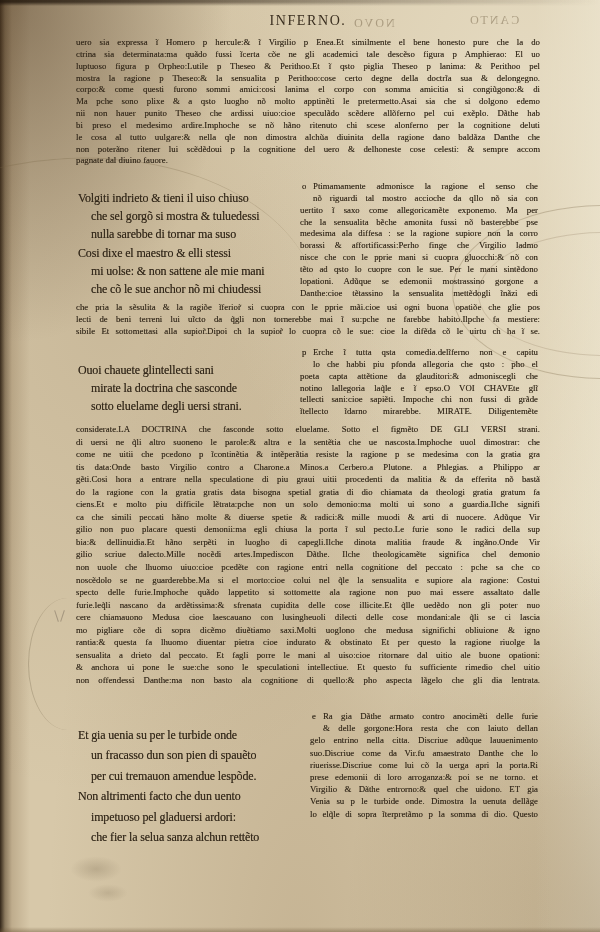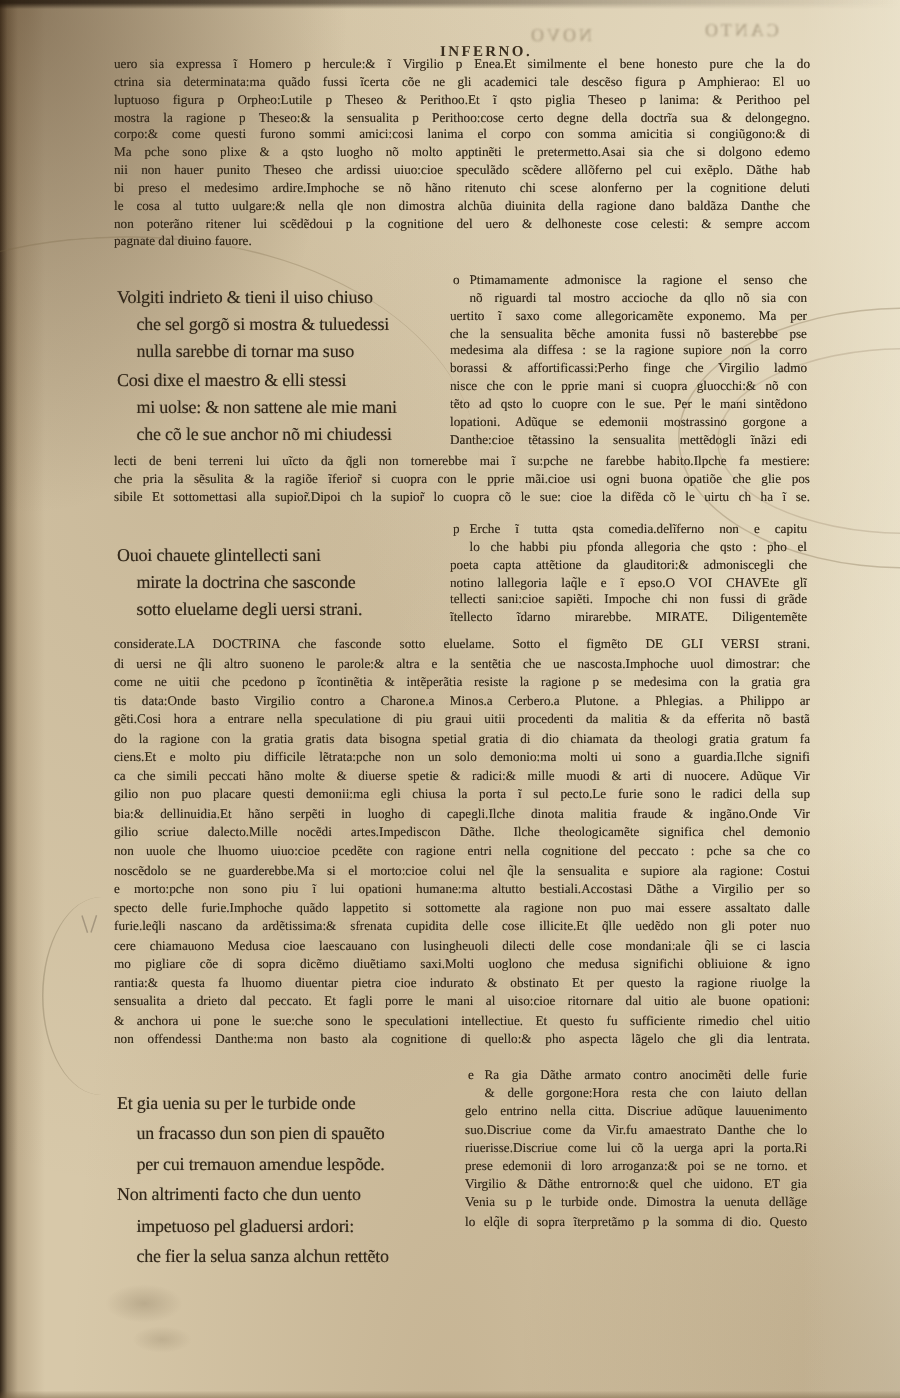--- a/index.html
+++ b/index.html
@@ -29,22 +29,22 @@
   .circle-b{position:absolute;left:478px;top:232px;width:250px;height:122px;border:1px solid rgba(122,102,72,.22);border-radius:50%;}
   .arc-left{position:absolute;left:-180px;top:158px;width:500px;height:330px;border-top:1px solid rgba(120,100,70,.28);border-radius:50%;transform:rotate(-4deg);}
   .arc-margin{position:absolute;left:28px;top:598px;width:78px;height:132px;border-left:1px solid rgba(110,95,70,.30);border-radius:50%;}
   .pencil-v{position:absolute;left:52px;top:610px;width:16px;height:12px;opacity:.45;}
   .pencil-v::before,.pencil-v::after{content:"";position:absolute;top:0;width:1.4px;height:12px;background:#6d6152;}
   .pencil-v::before{left:4px;transform:rotate(-18deg);}
   .pencil-v::after{left:10px;transform:rotate(18deg);}
   .smudge1{position:absolute;left:70px;top:856px;width:52px;height:26px;background:radial-gradient(ellipse,rgba(120,104,78,.28),transparent 70%);}
   .smudge2{position:absolute;left:88px;top:884px;width:40px;height:18px;background:radial-gradient(ellipse,rgba(120,104,78,.22),transparent 70%);}
 
-  .header{position:absolute;left:76px;top:13px;width:464px;margin:16px;
-    font-size:10px;font-weight:bold;letter-spacing:1.6px;text-align:center;color:#3a2e1f;}
+  .header{position:absolute;left:76px;top:13px;width:464px;margin:0;
+    font-size:14px;font-weight:normal;letter-spacing:1.6px;text-align:center;color:#3a2e1f;}
   .showthrough{position:absolute;font-size:12px;letter-spacing:2px;color:rgba(128,112,84,.55);
     filter:blur(.6px);transform:scaleX(-1);}
   .st-left{left:352px;top:16px;}
   .st-right{left:468px;top:13px;}
 
   .block{position:absolute;}
   .cline{position:relative;text-align:justify;text-align-last:justify;
     font-size:8.8px;text-shadow:0 0 .4px rgba(51,41,27,.55);}
   .cline.short{text-align-last:left;}
   .cline.indent{padding-left:13px;}
@@ -109,22 +109,22 @@
   <div class="block verse1">
       <div class="vline"><span>Volgiti indrieto &amp; tieni il uiso chiuso</span></div>
       <div class="vline indent"><span>che sel gorgõ si mostra &amp; tuluedessi</span></div>
       <div class="vline indent"><span>nulla sarebbe di tornar ma suso</span></div>
       <div class="vline"><span>Cosi dixe el maestro &amp; elli stessi</span></div>
       <div class="vline indent"><span>mi uolse: &amp; non sattene ale mie mani</span></div>
       <div class="vline indent"><span>che cõ le sue anchor nõ mi chiudessi</span></div>
     </div>
 
   <div class="block bridge">
+      <div class="cline">che pria la sẽsulita &amp; la ragiõe ĩferior̃ si cuopra con le pprie mãi.cioe usi ogni buona opatiõe che glie pos</div>
       <div class="cline">lecti de beni terreni lui uĩcto da q̃gli non tornerebbe mai ĩ su:pche ne farebbe habito.Ilpche fa mestiere:</div>
-      <div class="cline">che pria la sẽsulita &amp; la ragiõe ĩferior̃ si cuopra con le pprie mãi.cioe usi ogni buona opatiõe che glie pos</div>
       <div class="cline">sibile Et sottomettasi alla supior̃.Dipoi ch la supior̃ lo cuopra cõ le sue: cioe la difẽda cõ le uirtu ch ha ĩ se.</div>
     </div>
 
   <div class="block comm2">
       <div class="cline indent"><span class="guide">p</span><span>Erche ĩ tutta qsta comedia.delĩferno non e capitu</span></div>
       <div class="cline indent"><span>lo che habbi piu pfonda allegoria che qsto : pho el</span></div>
       <div class="cline">poeta capta attẽtione da glauditori:&amp; admoniscegli che</div>
       <div class="cline">notino lallegoria laq̃le e ĩ epso.O VOI CHAVEte glĩ</div>
       <div class="cline">tellecti sani:cioe sapiẽti. Impoche chi non fussi di grãde</div>
       <div class="cline">ĩtellecto ĩdarno mirarebbe. MIRATE. Diligentemẽte</div>
@@ -142,21 +142,20 @@
       <div class="cline">tis data:Onde basto Virgilio contro a Charone.a Minos.a Cerbero.a Plutone. a Phlegias. a Philippo ar</div>
       <div class="cline">gẽti.Cosi hora a entrare nella speculatione di piu graui uitii procedenti da malitia &amp; da efferita nõ bastã</div>
       <div class="cline">do la ragione con la gratia gratis data bisogna spetial gratia di dio chiamata da theologi gratia gratum fa</div>
       <div class="cline">ciens.Et e molto piu difficile lẽtrata:pche non un solo demonio:ma molti ui sono a guardia.Ilche signifi</div>
       <div class="cline">ca che simili peccati hãno molte &amp; diuerse spetie &amp; radici:&amp; mille muodi &amp; arti di nuocere. Adũque Vir</div>
       <div class="cline">gilio non puo placare questi demonii:ma egli chiusa la porta ĩ sul pecto.Le furie sono le radici della sup</div>
       <div class="cline">bia:&amp; dellinuidia.Et hãno serpẽti in luogho di capegli.Ilche dinota malitia fraude &amp; ingãno.Onde Vir</div>
       <div class="cline">gilio scriue dalecto.Mille nocẽdi artes.Impediscon Dãthe. Ilche theologicamẽte significa chel demonio</div>
       <div class="cline">non uuole che lhuomo uiuo:cioe pcedẽte con ragione entri nella cognitione del peccato : pche sa che co</div>
       <div class="cline">noscẽdolo se ne guarderebbe.Ma si el morto:cioe colui nel q̃le la sensualita e supiore ala ragione: Costui</div>
-      <div class="cline">e morto:pche non sono piu ĩ lui opationi humane:ma altutto bestiali.Accostasi Dãthe a Virgilio per so</div>
       <div class="cline">specto delle furie.Imphoche quãdo lappetito si sottomette ala ragione non puo mai essere assaltato dalle</div>
       <div class="cline">furie.leq̃li nascano da ardẽtissima:&amp; sfrenata cupidita delle cose illicite.Et q̃lle uedẽdo non gli poter nuo</div>
       <div class="cline">cere chiamauono Medusa cioe laescauano con lusingheuoli dilecti delle cose mondani:ale q̃li se ci lascia</div>
       <div class="cline">mo pigliare cõe di sopra dicẽmo diuẽtiamo saxi.Molti uoglono che medusa significhi obliuione &amp; igno</div>
       <div class="cline">rantia:&amp; questa fa lhuomo diuentar pietra cioe indurato &amp; obstinato Et per questo la ragione riuolge la</div>
       <div class="cline">sensualita a drieto dal peccato. Et fagli porre le mani al uiso:cioe ritornare dal uitio ale buone opationi:</div>
       <div class="cline">&amp; anchora ui pone le sue:che sono le speculationi intellectiue. Et questo fu sufficiente rimedio chel uitio</div>
       <div class="cline">non offendessi Danthe:ma non basto ala cognitione di quello:&amp; pho aspecta lãgelo che gli dia lentrata.</div>
     </div>
 

